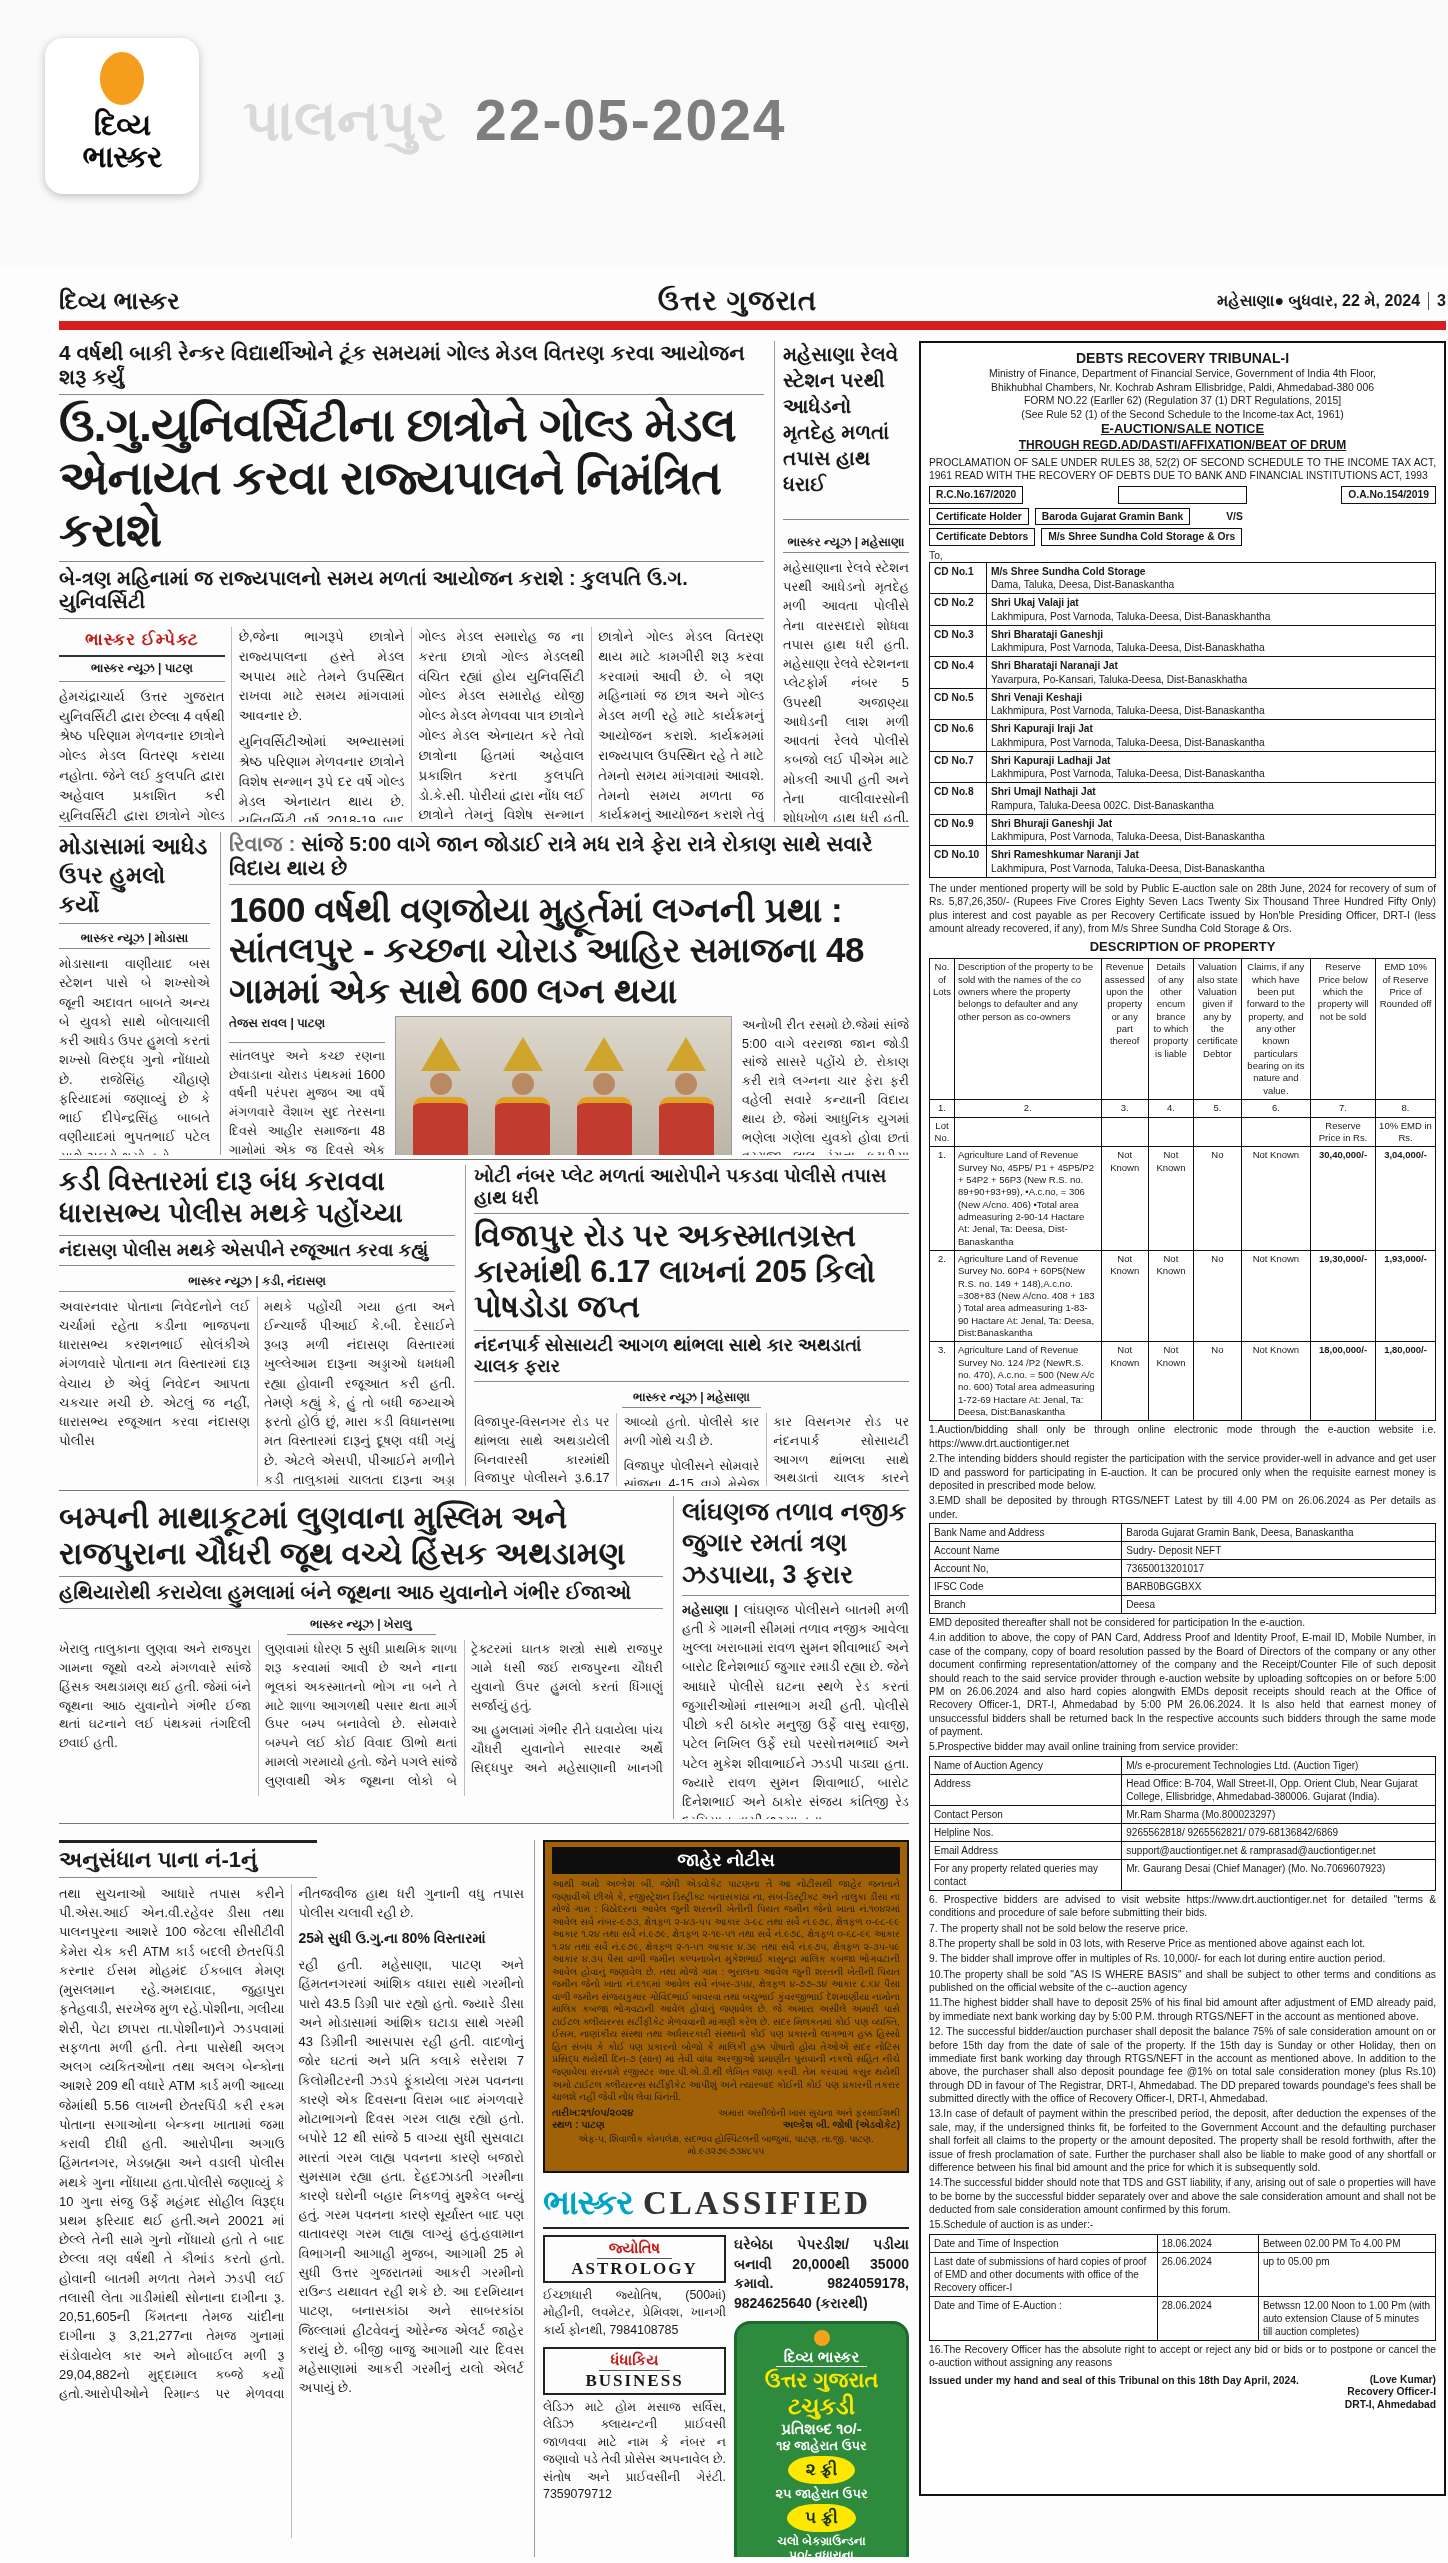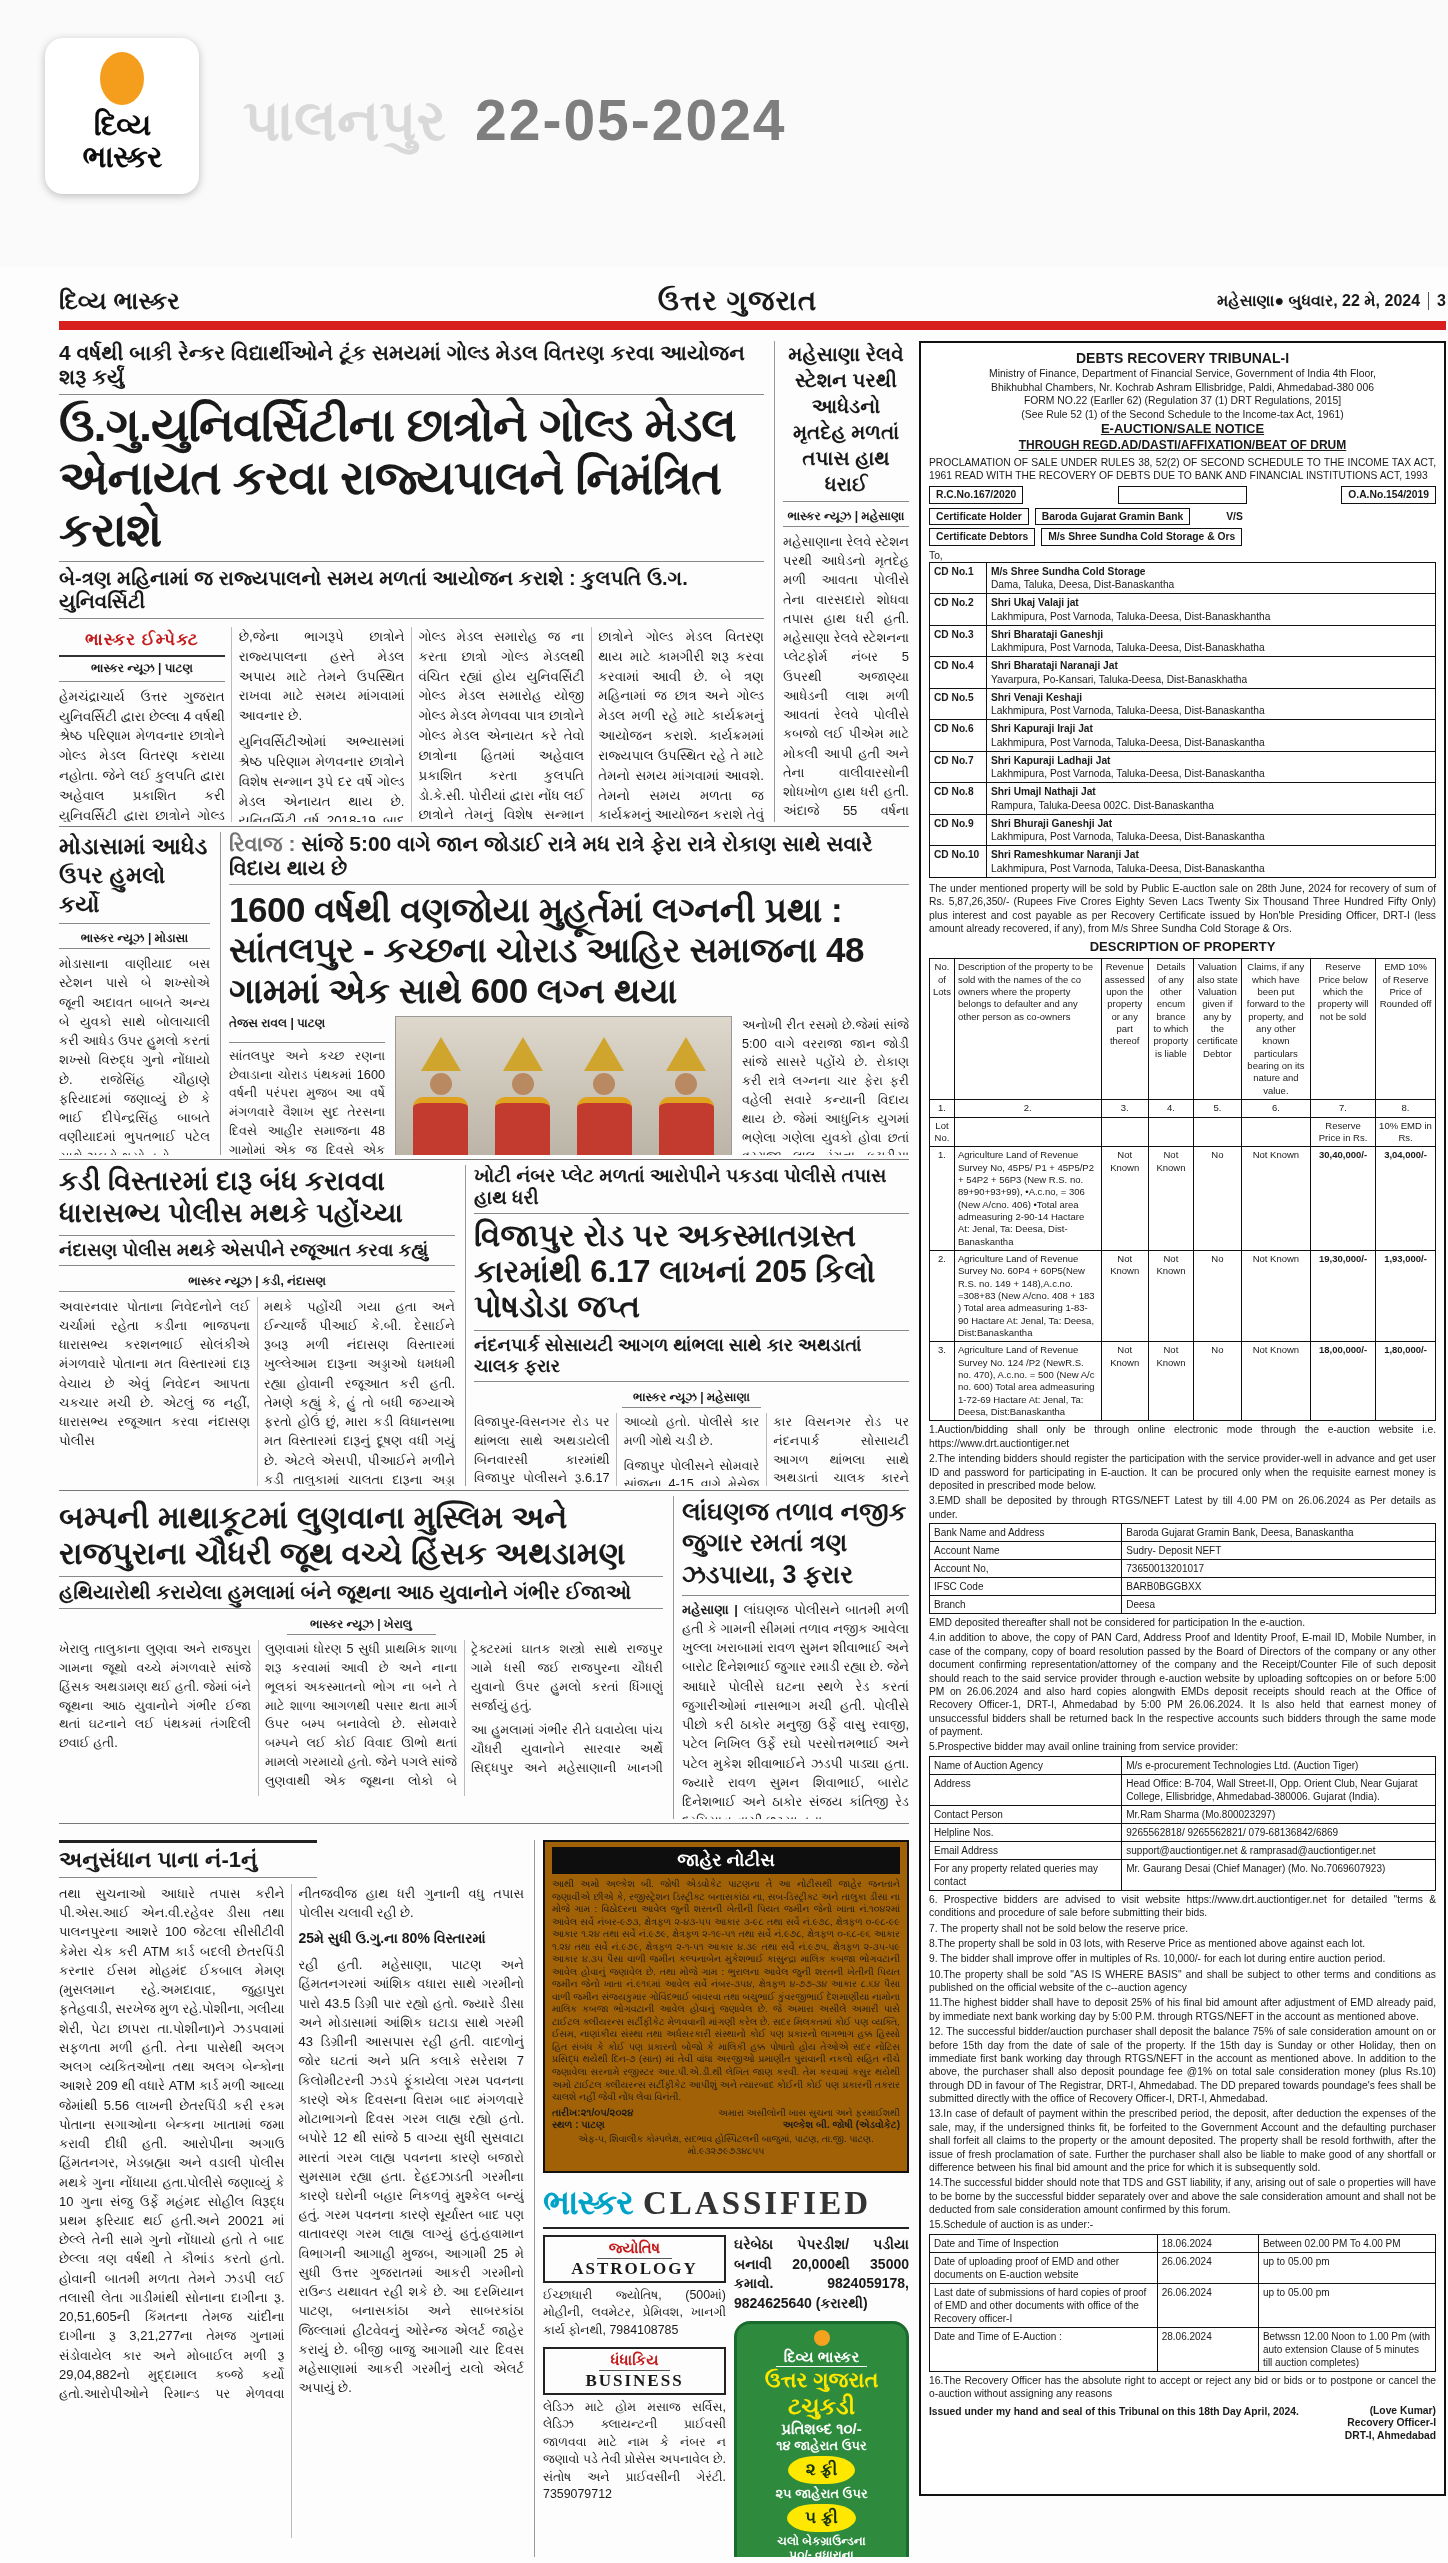--- a/index.html
+++ b/index.html
@@ -32,21 +32,21 @@
   .byline{font-size:12px;font-weight:bold;text-align:center;border-bottom:1px solid #888;padding:3px 0;margin-bottom:5px;}
   .badge-impact{color:#c41c1c;font-weight:bold;font-size:17px;text-align:center;border-bottom:2px solid #333;padding-bottom:3px;letter-spacing:1px;}
   
   .b1{height:481px;}
   .art-gold{width:705px;overflow:hidden;}
   .kicker{font-size:21px;font-weight:bold;border-bottom:1px solid #888;padding:0 0 5px;}
   .head-xl{font-size:47px;line-height:1.12;font-weight:bold;letter-spacing:-1px;margin:4px 0;}
   .subhead{font-size:20px;font-weight:bold;border-top:1px solid #888;border-bottom:1px solid #888;padding:5px 0;margin:4px 0 8px;}
   .cols4{column-count:4;column-gap:14px;column-rule:1px solid #bbb;height:283px;overflow:hidden;}
   .art-rail{flex:1;overflow:hidden;}
-  .head-m{font-size:20px;font-weight:bold;line-height:1.3;border-bottom:1px solid #888;padding-bottom:4px;margin-bottom:4px;text-align:center;}
+  .head-m{font-size:20px;font-weight:bold;line-height:1.3;border-bottom:1px solid #888;padding-bottom:22px;margin-bottom:12px;}
   
   .b2{height:329px;margin-top:4px;padding-top:5px;}
   .art-modasa{width:151px;overflow:hidden;}
   .head-s{font-size:23px;font-weight:bold;line-height:1.25;border-bottom:1px solid #888;padding-bottom:5px;margin-bottom:4px;}
   .art-wedding{flex:1;overflow:hidden;}
   .wk-red{color:#737373;}
   .wed-kicker{font-size:21px;font-weight:bold;border-bottom:1px solid #999;padding-bottom:4px;}
   .head-l{font-size:35px;font-weight:bold;line-height:1.15;margin:5px 0;letter-spacing:-0.5px;}
   .wed-body{display:flex;gap:10px;height:210px;overflow:hidden;}
   .wed-c1{width:156px;}
@@ -590,25 +590,20 @@
             <col style="width:20%">
             <col style="width:35%">
           </colgroup>
         <tbody id="sch-body">
             <tr data-interactable="false">
               <td data-interactable="false">Date and Time of Inspection</td>
               <td data-interactable="false">18.06.2024</td>
               <td data-interactable="false">Between 02.00 PM To 4.00 PM</td>
             </tr>
             <tr data-interactable="false">
-              <td data-interactable="false">Date of uploading  proof of EMD and other documents on E-auction website</td>
-              <td data-interactable="false">26.06.2024</td>
-              <td data-interactable="false">up to 05.00 pm</td>
-            </tr>
-            <tr data-interactable="false">
               <td data-interactable="false">Last date of submissions of hard copies of proof of EMD and other documents with office of the  Recovery officer-I</td>
               <td data-interactable="false">26.06.2024</td>
               <td data-interactable="false">up to 05.00 pm</td>
             </tr>
             <tr data-interactable="false">
               <td data-interactable="false">Date and Time of E-Auction :</td>
               <td data-interactable="false">28.06.2024</td>
               <td data-interactable="false">Betwssn 12.00 Noon to 1.00 Pm (with auto extension Clause of 5 minutes till auction completes)</td>
             </tr>
           </tbody>

